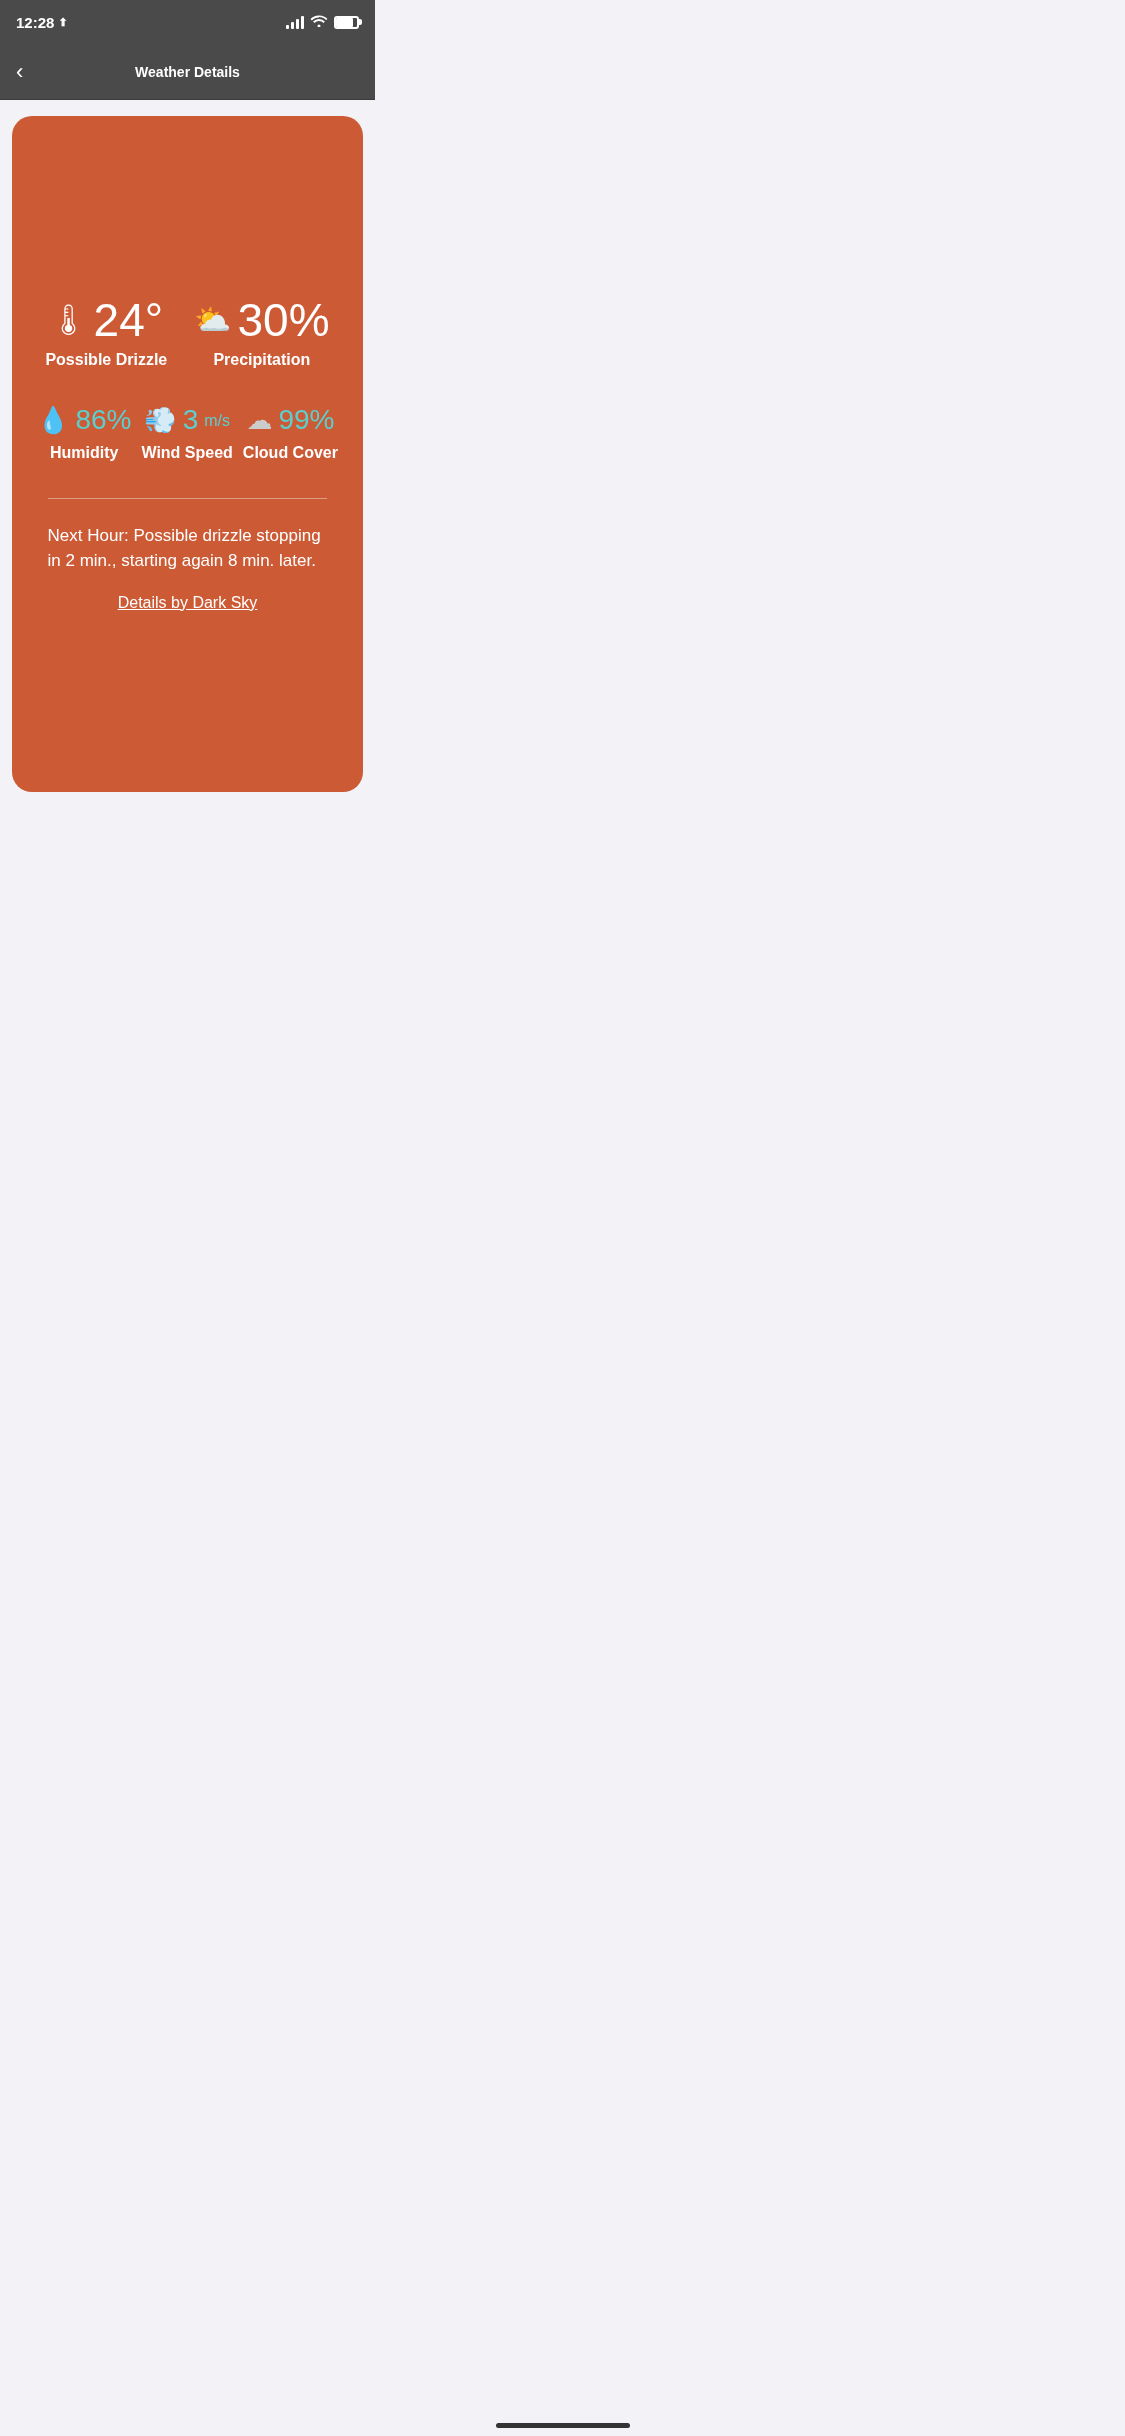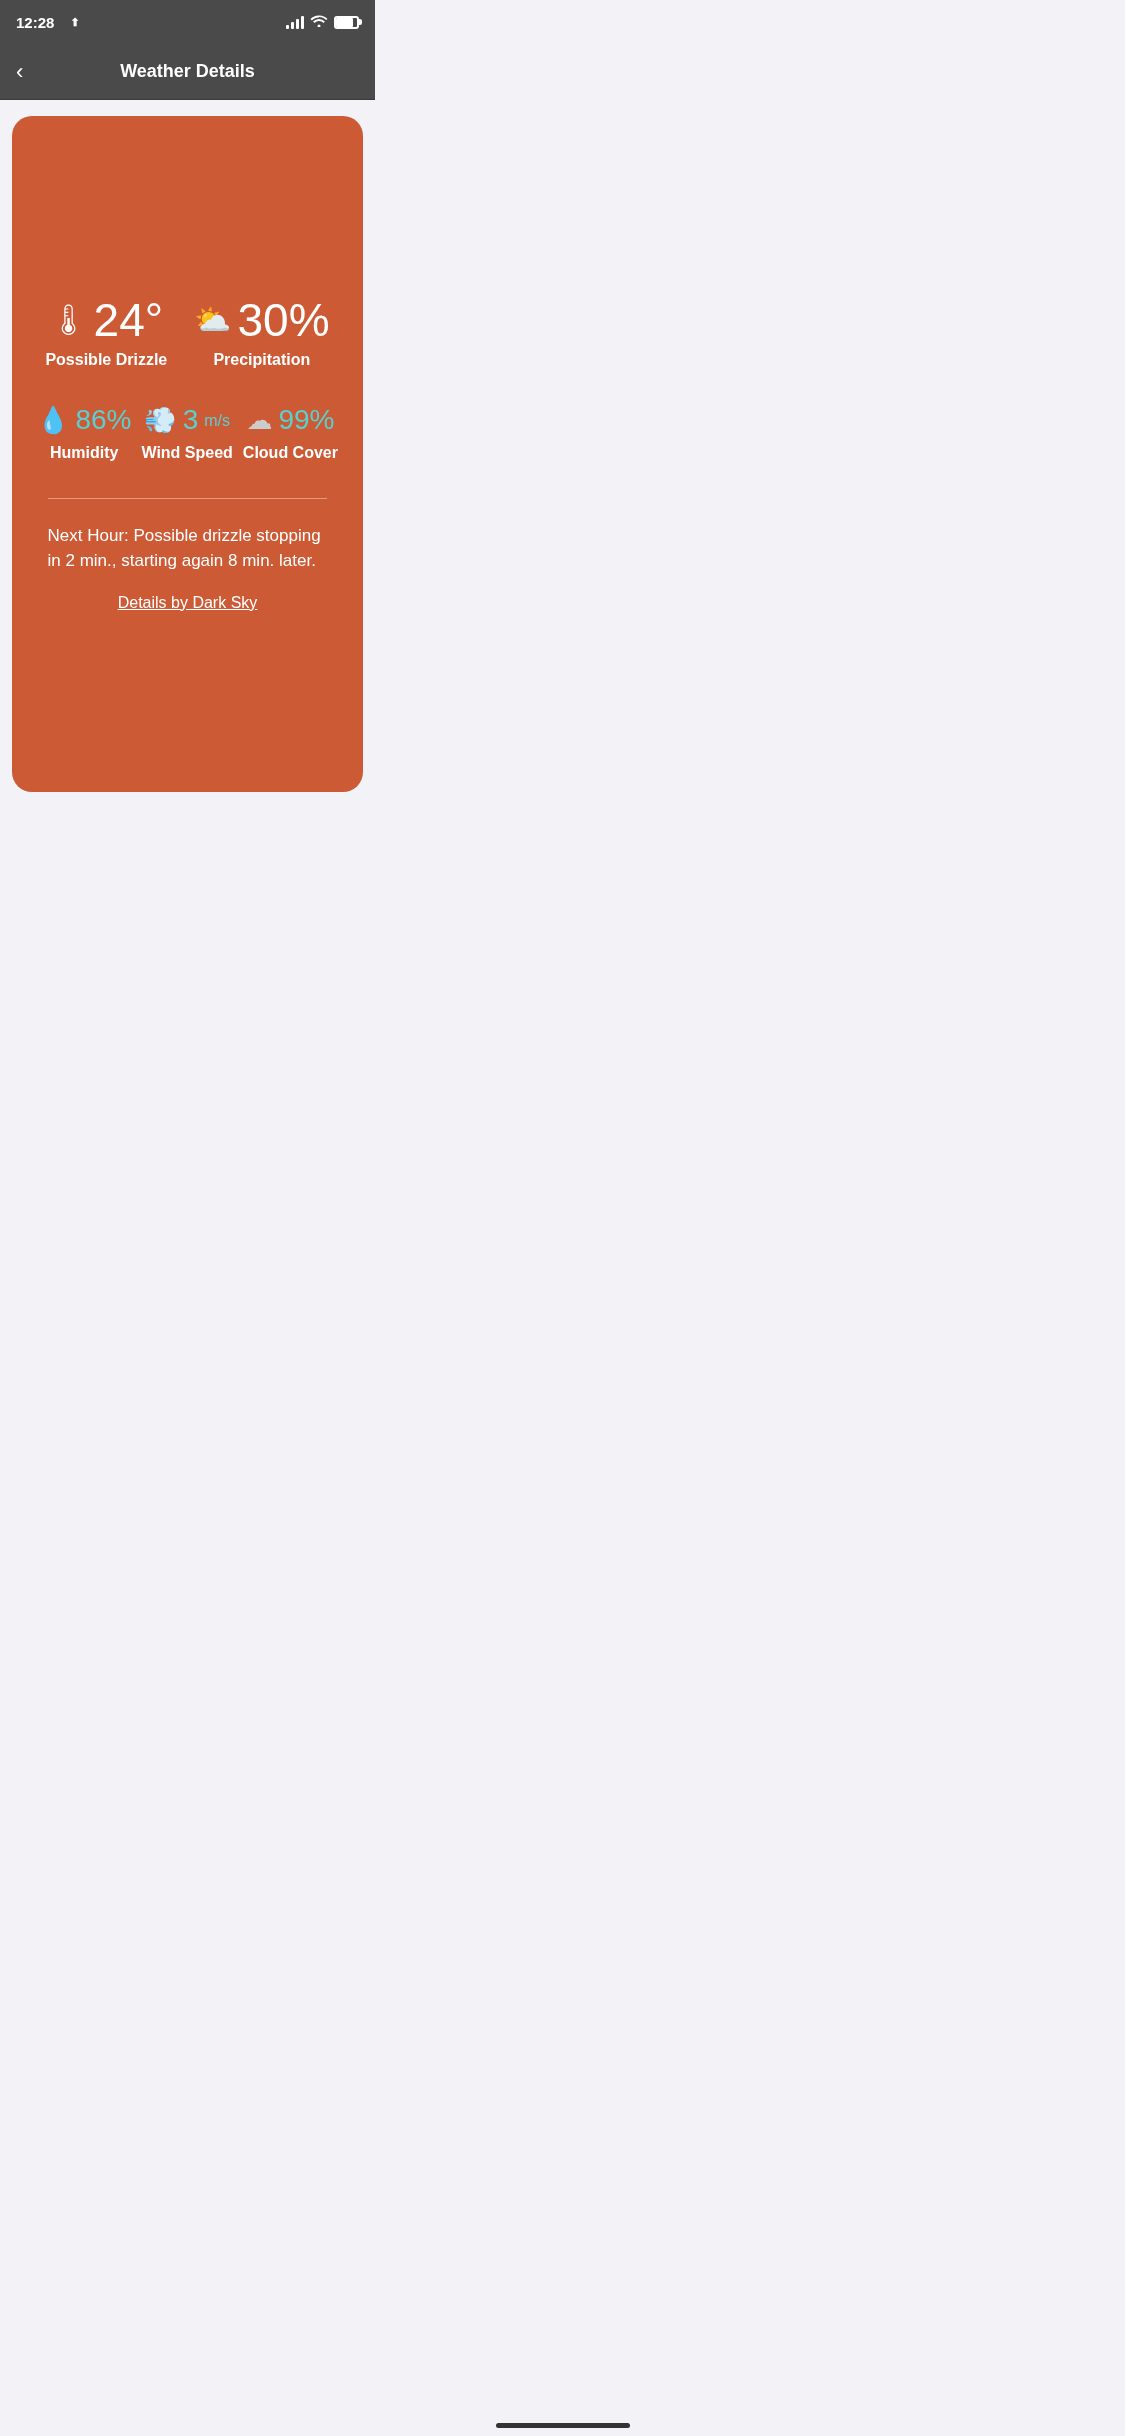--- a/index.html
+++ b/index.html
@@ -23,21 +23,21 @@
       justify-content: space-between;
       padding: 0 16px;
     }
 
     .status-time {
       color: white;
       font-size: 15px;
       font-weight: 600;
       display: flex;
       align-items: center;
-      gap: 16px;
+      gap: 4px;
     }
 
     .status-right {
       display: flex;
       align-items: center;
       gap: 6px;
     }
 
     .signal-bars {
       display: flex;
@@ -101,21 +101,21 @@
       position: absolute;
       left: 16px;
       color: white;
       font-size: 22px;
       font-weight: 300;
       cursor: pointer;
     }
 
     .nav-title {
       color: white;
-      font-size: 18px;
+      font-size: 14px;
       font-weight: 600;
     }
 
     
     .main-content {
       background: #f2f2f7;
       padding: 16px 12px 20px;
       height: calc(812px - 100px);
     }
 

